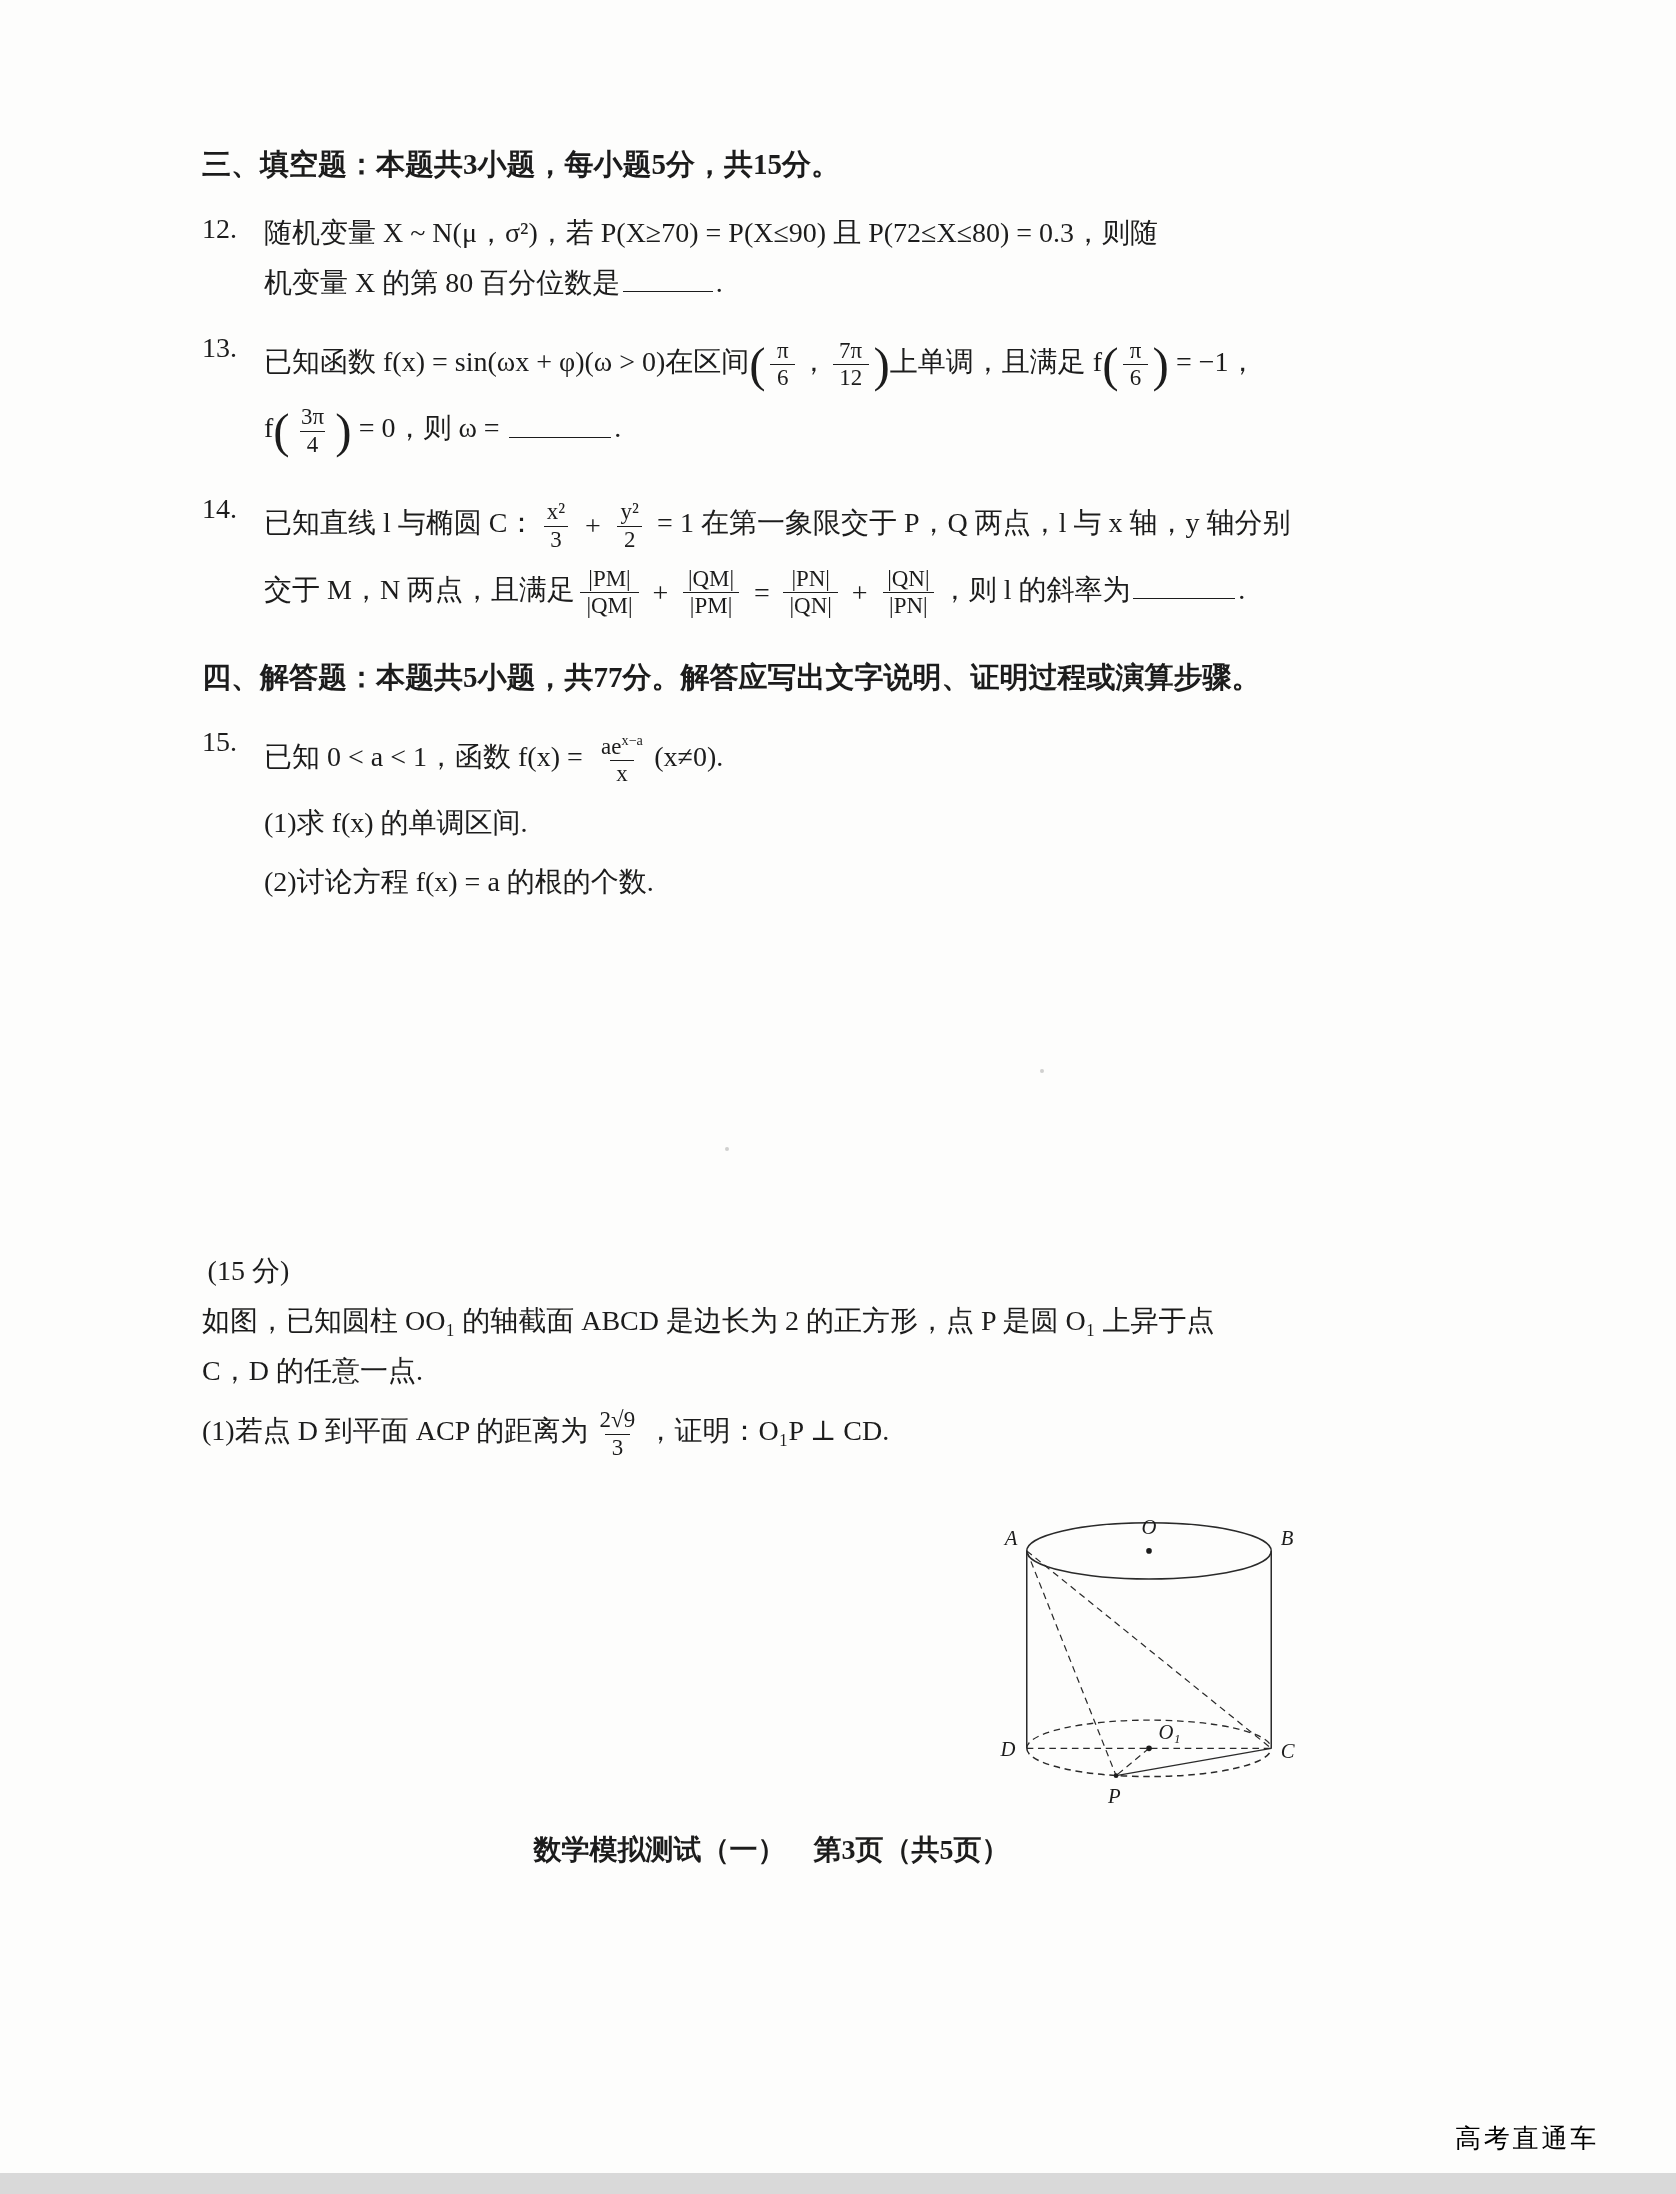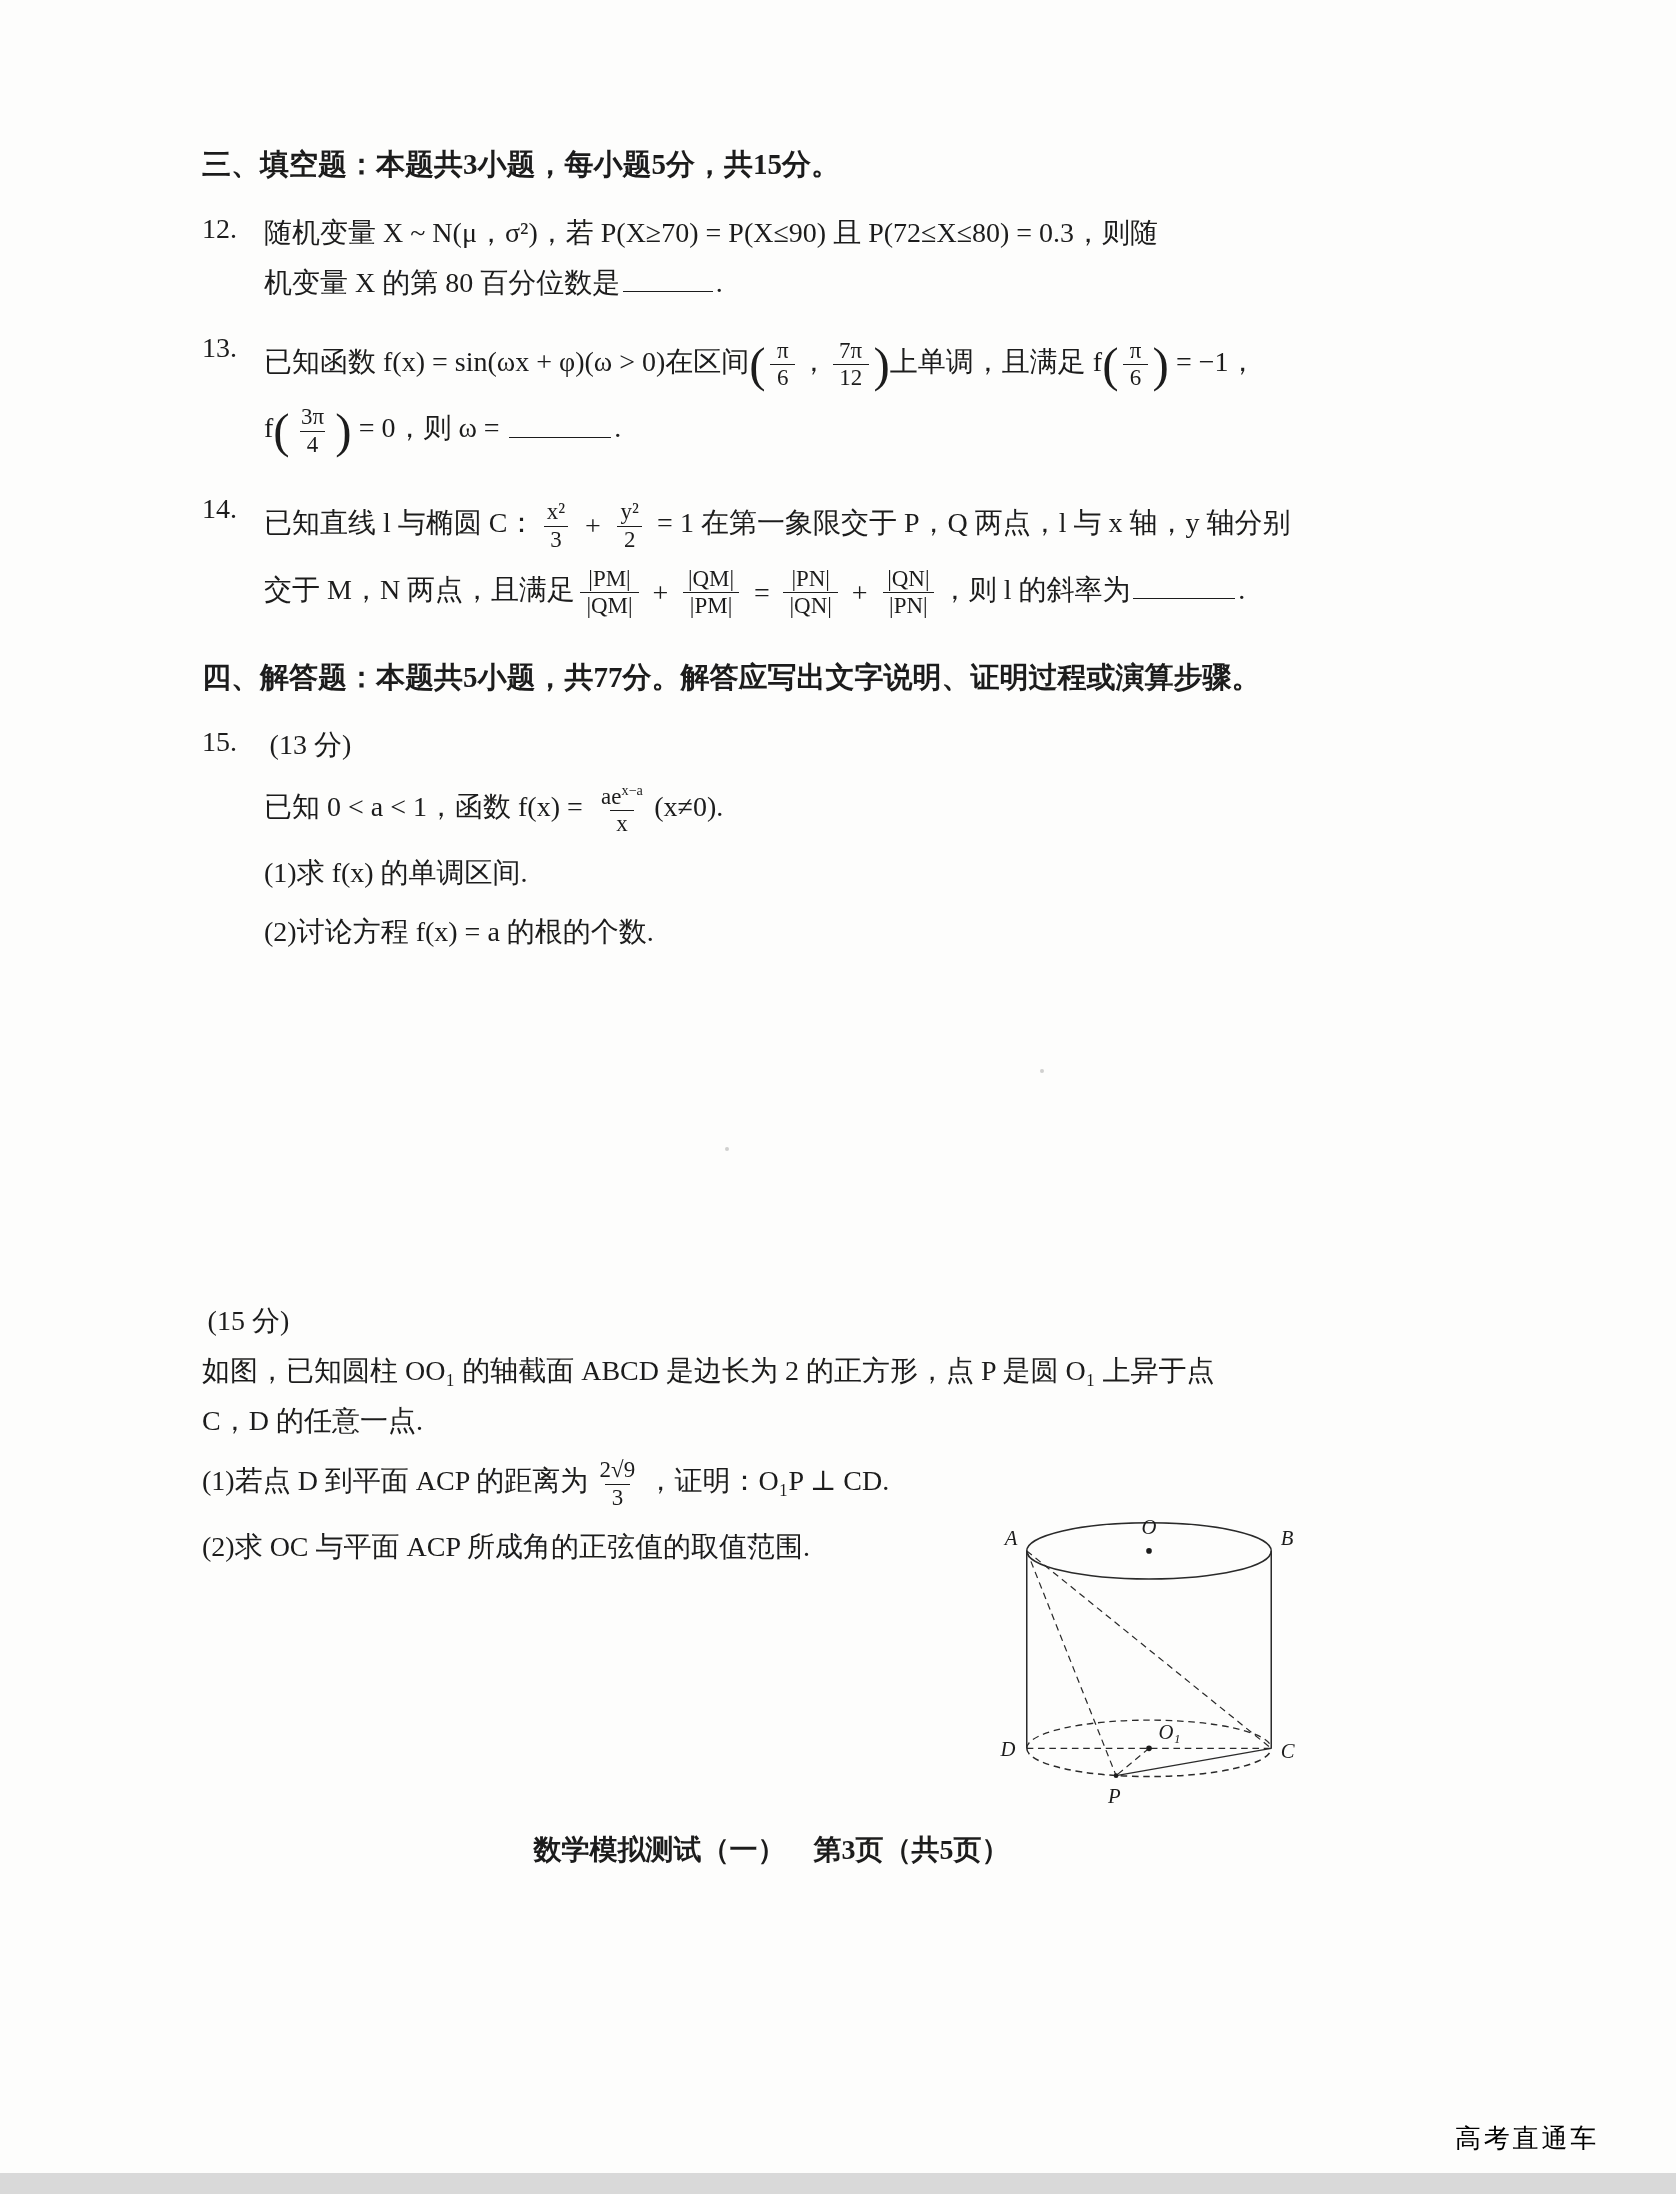--- a/index.html
+++ b/index.html
@@ -124,23 +124,20 @@
             </span><span>，则 l 的斜率为</span><span class="blank"></span><span>.</span>
         </div>
       </div>
     </div>
 
     <div class="sec-heading second">四、解答题：本题共5小题，共77分。解答应写出文字说明、证明过程或演算步骤。</div>
 
     <div class="q">
       <div class="qnum">15.</div>
       <div class="qbody">
-        <div class="line tight">
-          <span class="score">(13 分)</span>
-        </div>
         <div class="line">
           <span>已知 0 &lt; a &lt; 1，函数 f(x) = </span><span class="frac">
               <span class="num"><span>ae</span><sup>x−a</sup></span>
               <span class="den">x</span>
             </span><span>(x≠0).</span>
         </div>
         <div class="line">
           <span>(1)求 f(x) 的单调区间.</span>
         </div>
         <div class="line">
@@ -160,23 +157,20 @@
           <span>如图，已知圆柱 OO₁ 的轴截面 ABCD 是边长为 2 的正方形，点 P 是圆 O₁ 上异于点</span>
         </div>
         <div class="line tight">
           <span>C，D 的任意一点.</span>
         </div>
         <div class="line">
           <span>(1)若点 D 到平面 ACP 的距离为</span><span class="frac">
               <span class="num">2√9</span>
               <span class="den">3</span>
             </span><span>，证明：O₁P ⊥ CD.</span>
-        </div>
-        <div class="line">
-          <span>(2)求 OC 与平面 ACP 所成角的正弦值的取值范围.</span>
         </div>
       </div>
     </div>
 
   </div>
 
   <svg class="figure" width="320" height="315" viewBox="0 0 340 335">
 
     <ellipse cx="170" cy="52" rx="130" ry="30" fill="none" stroke="#2a2a2a" stroke-width="1.6"></ellipse>
 

